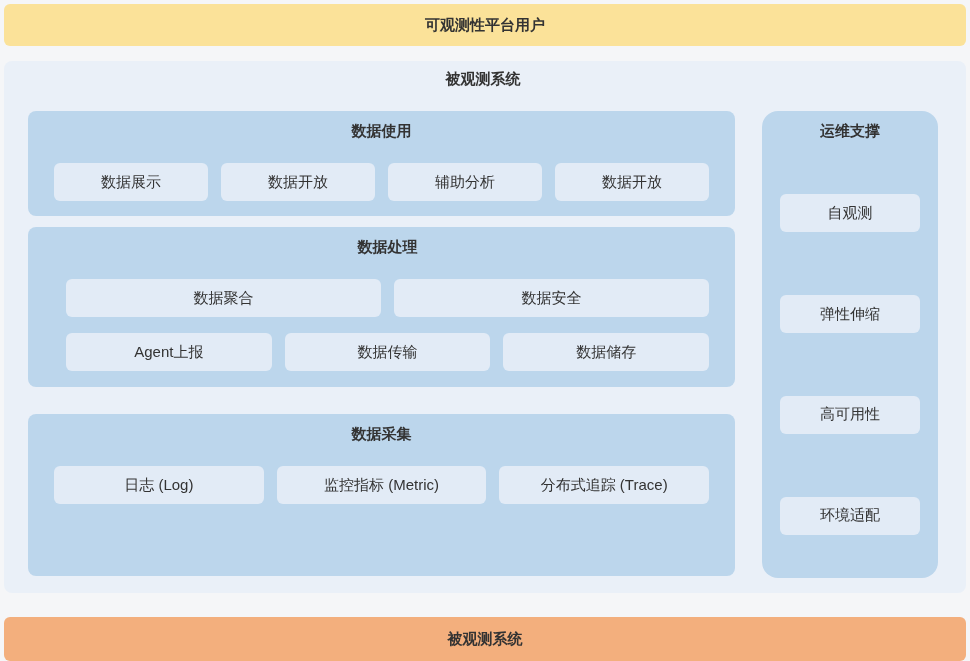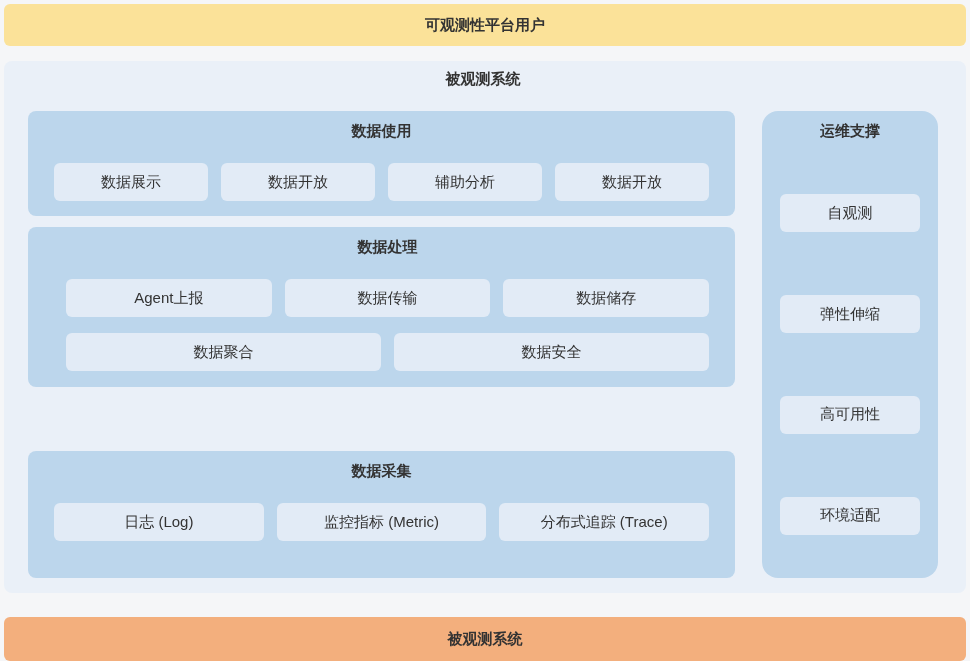--- a/index.html
+++ b/index.html
@@ -46,22 +46,22 @@
   }
   .row { display: flex; gap: 13px; margin-bottom: 16px; }
   .item {
     flex: 1; height: 38px;
     background: #E2EBF6;
     border-radius: 6px;
     display: flex; align-items: center; justify-content: center;
     font-size: 15px;
   }
   .sec-0 { height: 105px; margin-bottom: 11px; }
-  .sec-1 { height: 160px; margin-bottom: 17px; padding-left: 38px; }
-  .sec-2 { height: 140px; margin-top: 47px; }
+  .sec-1 { height: 160px; margin-bottom: 27px; padding-left: 38px; }
+  .sec-2 { height: 162px; }
 
   .ops-col {
     width: 176px; height: 467px;
     background: #BCD6EC;
     border-radius: 16px;
     padding: 10px 18px 12px 18px;
     display: flex; flex-direction: column;
   }
   .ops-items {
     flex: 1;
@@ -86,27 +86,27 @@
           <div class="row">
             <div class="item">数据展示</div>
             <div class="item">数据开放</div>
             <div class="item">辅助分析</div>
             <div class="item">数据开放</div>
           </div>
         </div>
         <div class="section sec-1">
           <div class="section-title">数据处理</div>
           <div class="row">
+            <div class="item">数据聚合</div>
+            <div class="item">数据安全</div>
+          </div>
+          <div class="row">
             <div class="item">Agent上报</div>
             <div class="item">数据传输</div>
             <div class="item">数据储存</div>
-          </div>
-          <div class="row">
-            <div class="item">数据聚合</div>
-            <div class="item">数据安全</div>
           </div>
         </div>
         <div class="section sec-2">
           <div class="section-title">数据采集</div>
           <div class="row">
             <div class="item">日志 (Log)</div>
             <div class="item">监控指标 (Metric)</div>
             <div class="item">分布式追踪 (Trace)</div>
           </div>
         </div>

